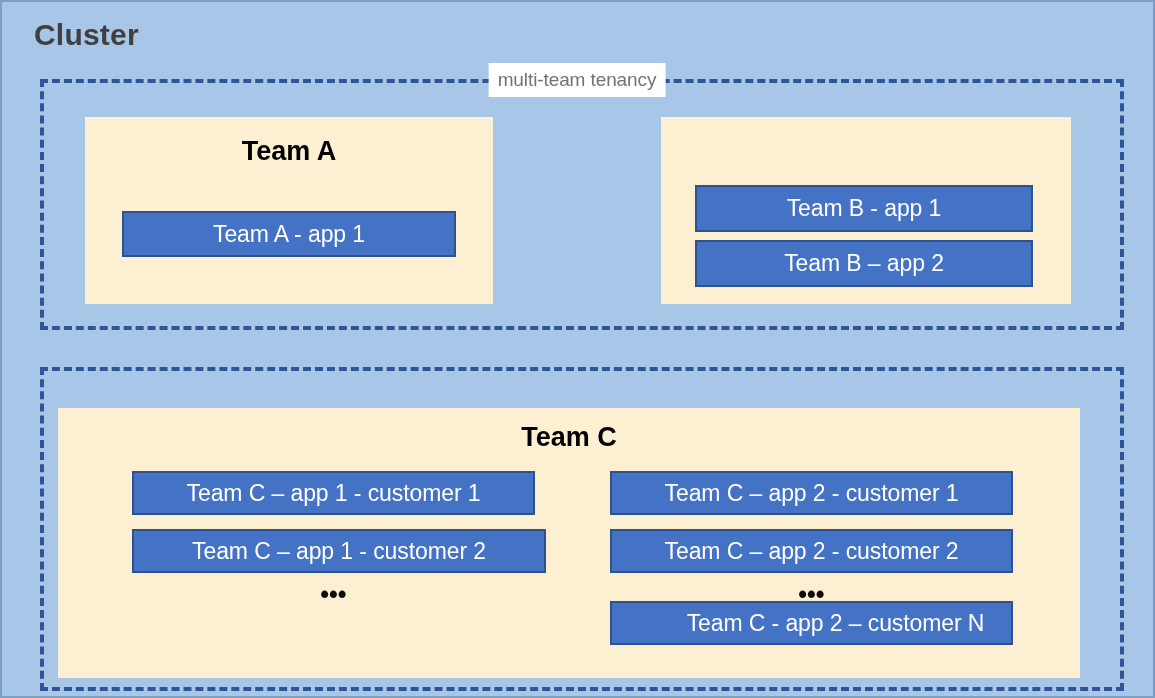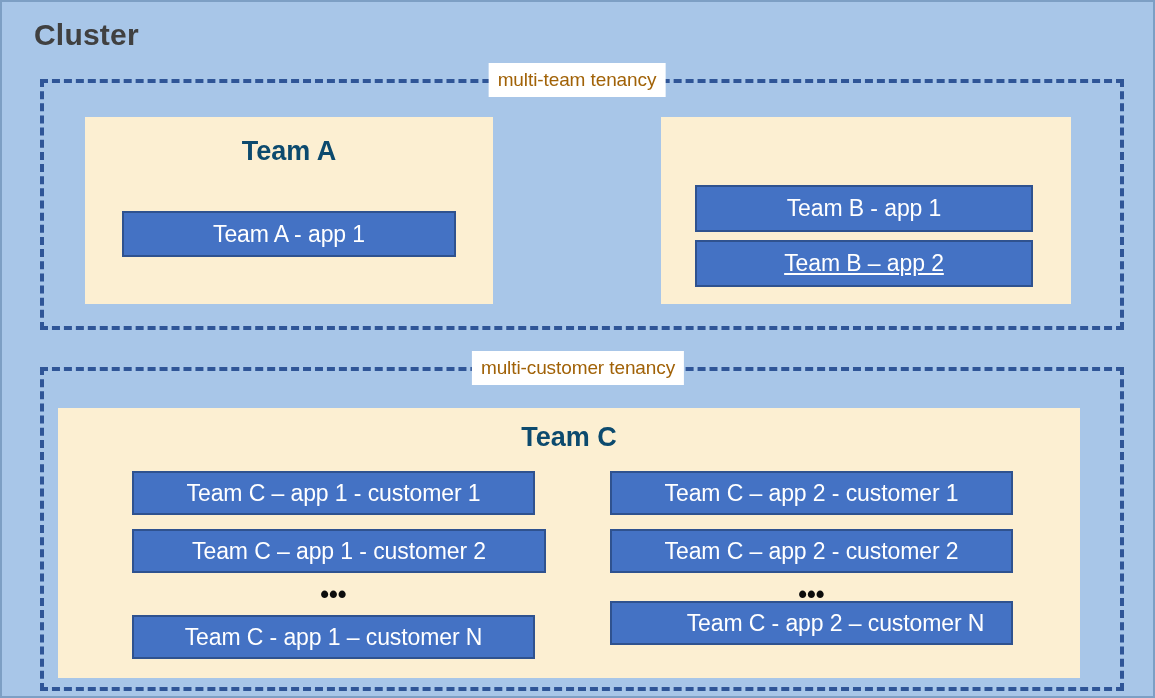--- a/index.html
+++ b/index.html
@@ -50,21 +50,21 @@
   #group-multi-customer {
     left: 38px;
     top: 365px;
     width: 1084px;
     height: 324px;
   }
 
   .tenancy-label {
     position: absolute;
     background: #ffffff;
-    color: #a16207;
+    color: #737373;
     font-size: 19px;
     line-height: 1;
     padding: 7px 9px 8px 9px;
     white-space: nowrap;
     transform: translate(-50%, -50%);
     letter-spacing: -0.1px;
   }
   #label-multi-team {
     left: 575px;
     top: 78px;
@@ -99,21 +99,21 @@
     height: 270px;
   }
 
   .team-title {
     position: absolute;
     left: 0;
     right: 0;
     text-align: center;
     font-size: 27px;
     font-weight: bold;
-    color: #0c4a6e;
+    color: #000000;
     line-height: 1;
     white-space: nowrap;
   }
   #panel-team-a .team-title,
   #panel-team-b .team-title { top: 21px; }
   #panel-team-c .team-title { top: 16px; }
 
   
   .app-box {
     position: absolute;
@@ -129,21 +129,21 @@
     text-align: center;
     white-space: nowrap;
     letter-spacing: -0.1px;
   }
 
   
   #app-a1 { left: 37px; top: 94px; width: 334px; height: 46px; }
 
   
   #app-b1 { left: 34px; top: 68px; width: 338px; height: 47px; }
-  #app-b2 { left: 34px; top: 123px; width: 338px; height: 47px; text-decoration: underline; }
+  #app-b2 { left: 34px; top: 123px; width: 338px; height: 47px; }
 
   
   #app-c1-1 { left: 74px; top: 63px; width: 403px; height: 44px; }
   #app-c1-2 { left: 74px; top: 121px; width: 414px; height: 44px; }
   #app-c1-n { left: 74px; top: 207px; width: 403px; height: 44px; }
 
   
   #app-c2-1 { left: 552px; top: 63px; width: 403px; height: 44px; }
   #app-c2-2 { left: 552px; top: 121px; width: 403px; height: 44px; }
   #app-c2-n { left: 552px; top: 193px; width: 403px; height: 44px; padding-left: 48px; }
@@ -177,29 +177,27 @@
     <div class="app-box" id="app-a1">Team A - app 1</div>
   </div>
 
   <div class="team-panel" id="panel-team-b">
     <div class="app-box" id="app-b1">Team B - app 1</div>
     <div class="app-box" id="app-b2">Team B – app 2</div>
   </div>
 
   <div class="tenancy-group" id="group-multi-customer"></div>
 
-  <div class="tenancy-label" id="label-multi-customer">multi-customer tenancy</div>
 
   <div class="team-panel" id="panel-team-c">
     <div class="team-title">Team C</div>
 
     <div class="app-box" id="app-c1-1">Team C – app 1 - customer 1</div>
     <div class="app-box" id="app-c1-2">Team C – app 1 - customer 2</div>
     <div class="ellipsis" id="ellipsis-col1">•••</div>
-    <div class="app-box" id="app-c1-n">Team C - app 1 – customer N</div>
 
     <div class="app-box" id="app-c2-1">Team C – app 2 - customer 1</div>
     <div class="app-box" id="app-c2-2">Team C – app 2 - customer 2</div>
     <div class="ellipsis" id="ellipsis-col2">•••</div>
     <div class="app-box" id="app-c2-n">Team C - app 2 – customer N</div>
   </div>
 
 </div>
 
 </body></html>

